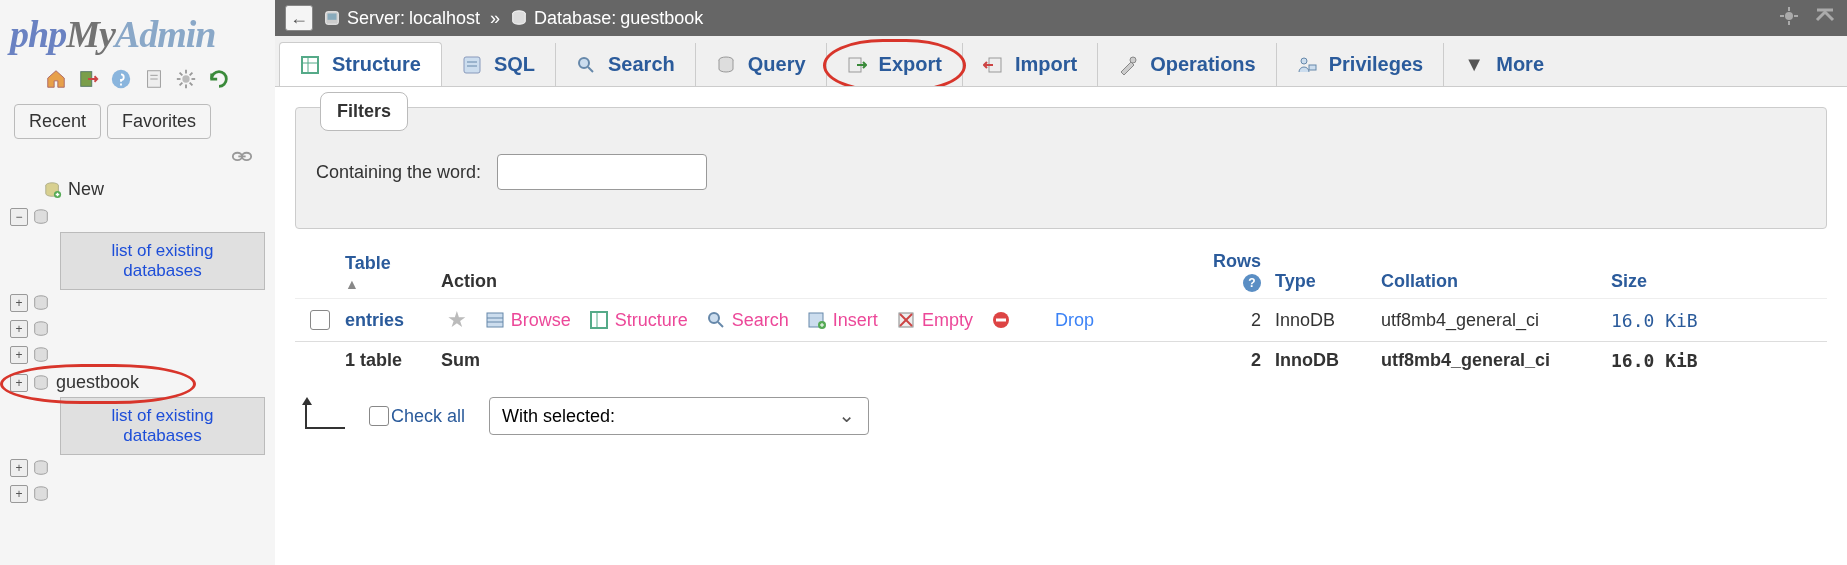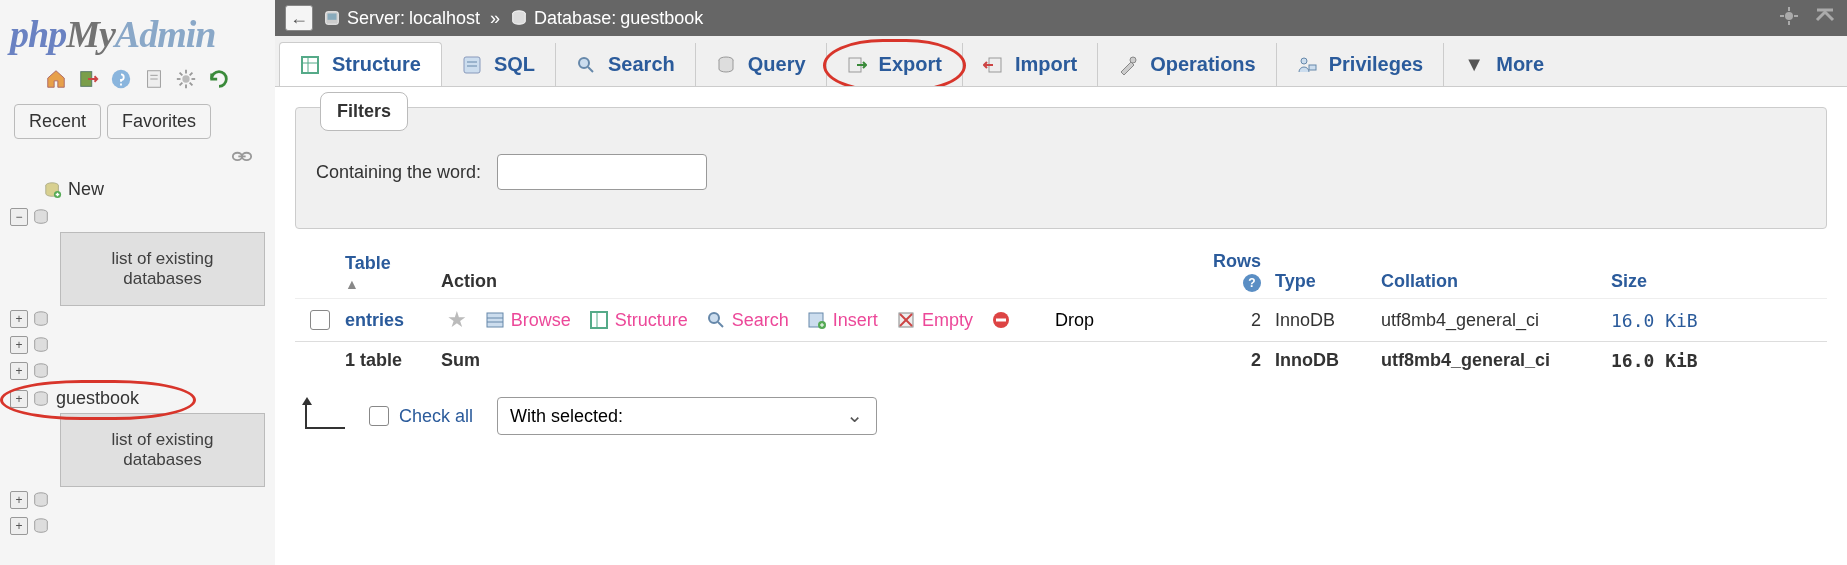--- a/index.html
+++ b/index.html
@@ -17,21 +17,21 @@
 .tabs-rf { display: flex; padding: 4px 8px 8px 14px; gap: 6px; }
 .tabs-rf button { background: #f5f5f5; border: 1px solid #bbb; border-radius: 4px; padding: 6px 14px; font-size: 18px; color: #333; cursor: pointer; }
 .link-icon-row { text-align: right; padding: 2px 22px 6px 0; }
 .link-icon { display: inline-block; width: 22px; height: 14px; }
 .tree { padding: 2px 0; }
 .tree-item { display: flex; align-items: center; padding: 4px 6px; font-size: 18px; }
 .tree-item.new { padding-left: 44px; }
 .tree-item.db { padding-left: 10px; }
 .tree-node-icon { width: 18px; height: 18px; margin-right: 6px; flex-shrink: 0; }
 .expander { width: 18px; height: 18px; margin-right: 4px; flex-shrink: 0; border: 1px solid #999; background: #eee; display: flex; align-items: center; justify-content: center; font-size: 12px; color: #555; border-radius: 2px; }
-.db-label-box { background: #e0e0e0; border: 1px solid #bbb; margin-left: 60px; margin-right: 10px; padding: 16px 10px; text-align: center; font-size: 17px; color: #404040; }
+.db-label-box { background: #e0e0e0; border: 1px solid #bbb; margin-left: 60px; margin-right: 10px; padding: 8px 10px; text-align: center; font-size: 17px; color: #1d4ed8; }
 .db-label-box.first { margin-top: 2px; }
 .red-circle-db { position: relative; }
 .red-circle-db::after { content: ""; position: absolute; left: 0px; top: -4px; width: 190px; height: 34px; border: 3px solid #d8352b; border-radius: 50% / 60%; pointer-events: none; }
 
 
 .main { flex: 1; min-height: 565px; }
 .breadcrumb { background: #666; color: #fff; display: flex; align-items: center; padding: 4px 10px; height: 36px; font-size: 18px; position: relative; }
 .breadcrumb .back { width: 28px; height: 26px; border: 1px solid #888; border-radius: 3px; background: #f5f5f5; margin-right: 10px; display: flex; align-items: center; justify-content: center; color: #555; }
 .breadcrumb .sep { margin: 0 10px; }
 .bc-icon { width: 18px; height: 18px; margin-right: 6px; display: inline-block; vertical-align: middle; }
@@ -62,30 +62,30 @@
 .col-rows { width: 120px; text-align: right; padding-right: 14px; display: flex; flex-direction: column; align-items: flex-end; gap: 2px; }
 .col-type { width: 106px; text-align: left; }
 .col-coll { width: 230px; text-align: left; }
 .col-size { width: 120px; text-align: left; }
 .help-circ { display: inline-block; width: 18px; height: 18px; border-radius: 50%; background: #5a8ec4; color: #fff; font-size: 12px; line-height: 18px; text-align: center; }
 
 .trow { display: flex; align-items: center; padding: 8px 0; font-size: 18px; border-top: 1px solid #eee; }
 .trow .tname { color: #2b5b9b; font-weight: bold; }
 .actions { display: flex; align-items: center; gap: 18px; padding-left: 6px; }
 .action-link { display: flex; align-items: center; gap: 6px; color: #ec4899; cursor: pointer; }
-.action-link.drop { color: #000000; gap: 44px; }
+.action-link.drop { color: #3b82f6; gap: 44px; }
 .aicon { width: 20px; height: 20px; flex-shrink: 0; }
 .star { color: #bbb; font-size: 22px; }
 .mono { font-family: monospace; color: #2b5b9b; }
 .sumrow { font-weight: bold; color: #333; border-top: 1px solid #ddd; }
 
 .footer-row { display: flex; align-items: center; gap: 24px; padding: 18px 0 6px 10px; font-size: 18px; }
 .arrow-up-right { width: 40px; height: 26px; border-left: 2px solid #333; border-bottom: 2px solid #333; position: relative; }
 .arrow-up-right::before { content: ""; position: absolute; top: -6px; left: -5px; border-left: 5px solid transparent; border-right: 5px solid transparent; border-bottom: 8px solid #333; }
-.checkall { display: flex; align-items: center; gap: 10px; color: #2b5b9b; cursor: pointer; }
+.checkall { display: flex; align-items: center; gap: 2px; color: #2b5b9b; cursor: pointer; }
 .select-wrap select { border: 1px solid #999; border-radius: 4px; padding: 8px 40px 8px 12px; font-size: 18px; width: 380px; background: #fff; appearance: none; }
 .select-wrap { position: relative; }
 .select-wrap::after { content: "⌄"; position: absolute; right: 14px; top: 6px; font-size: 20px; color: #555; pointer-events: none; }
 .cb { width: 20px; height: 20px; border: 1px solid #888; border-radius: 3px; background: #fff; display: inline-block; }
 </style>
 </head>
 <body>
 
 <div class="layout">
   <div class="sidebar">

